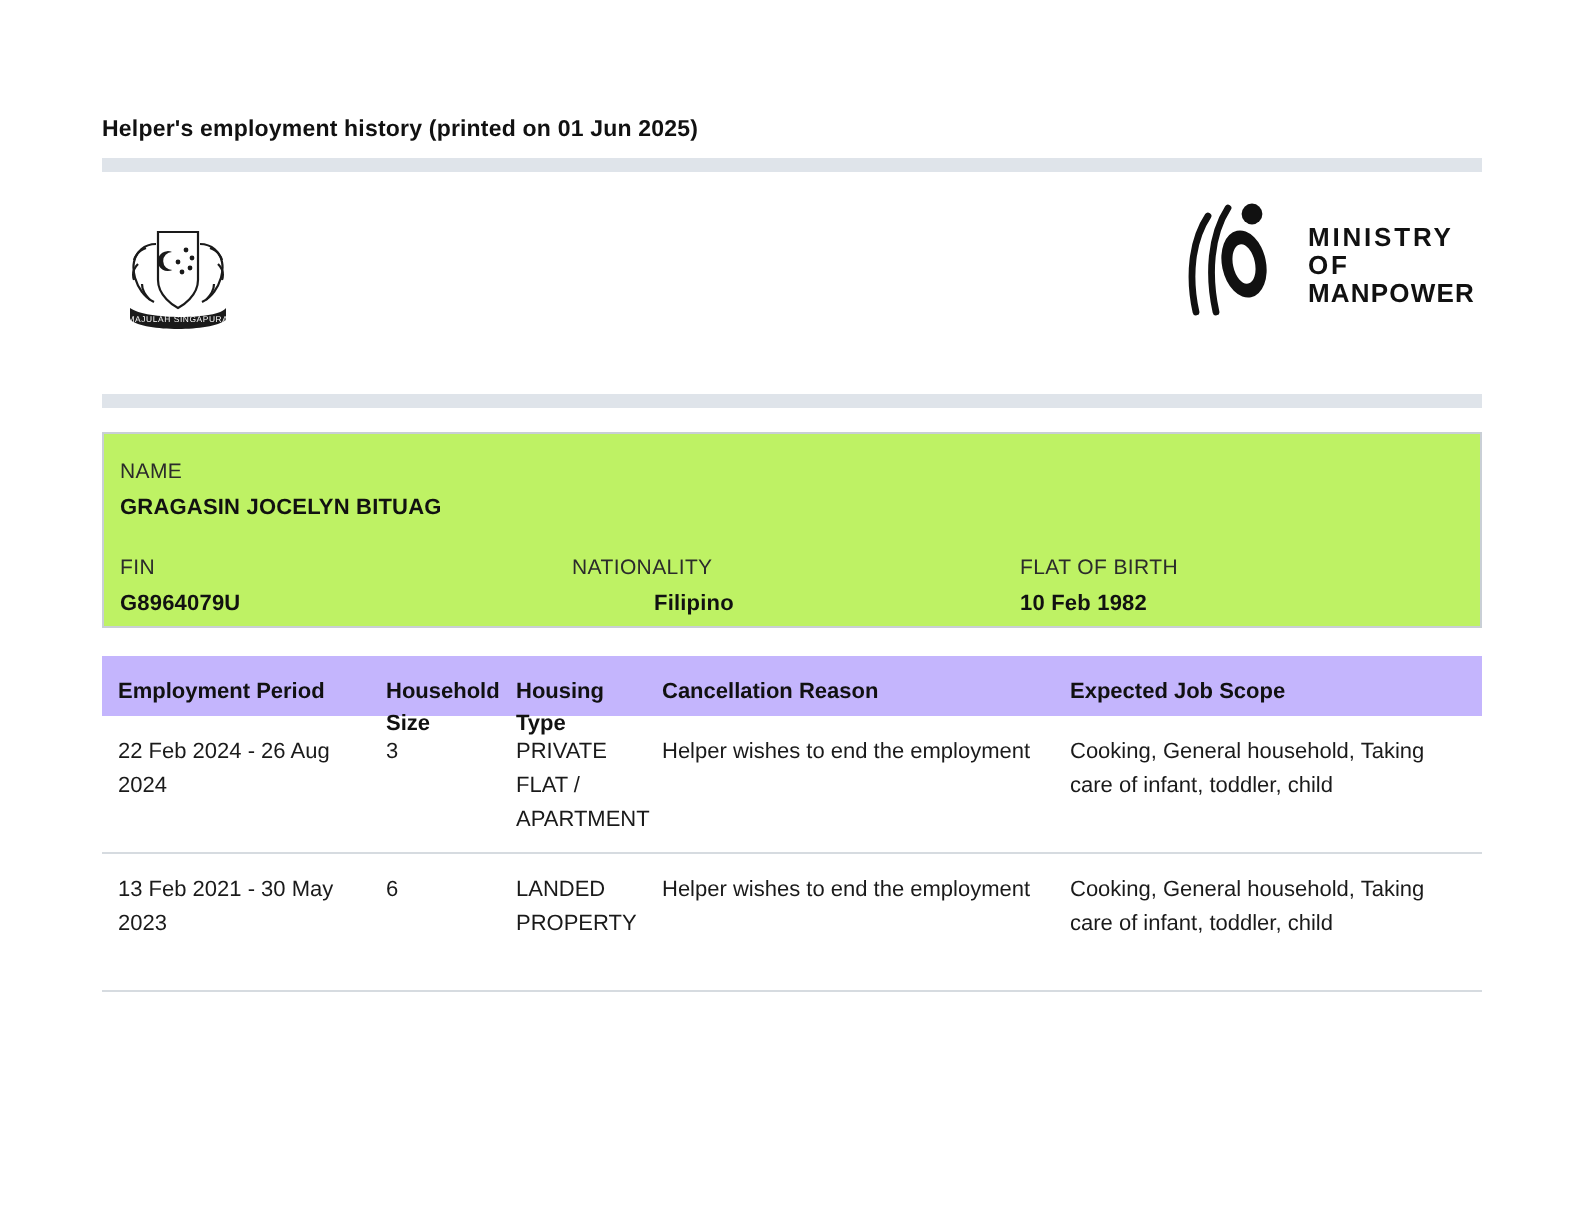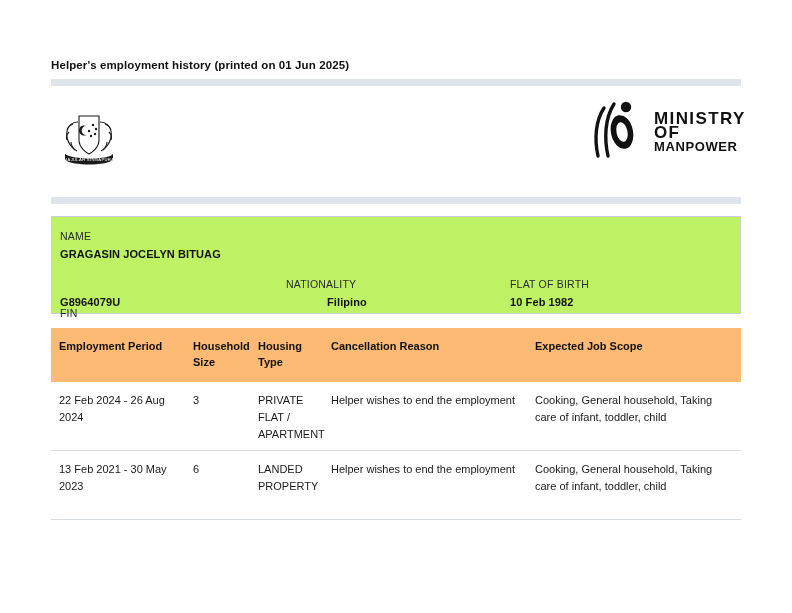--- a/index.html
+++ b/index.html
@@ -72,21 +72,21 @@
   .mom-text {
     position: absolute;
     left: 62px;
     top: 14px;
     line-height: 14px;
     font-size: 12.5px;
     font-weight: bold;
     letter-spacing: 1.1px;
     color: #111111;
   }
-  .mom-text .l1 { font-size: 17px; letter-spacing: 1.4px; }
+  .mom-text .l1 { font-size: 13px; letter-spacing: 1.4px; }
   .mom-text .l2 { font-size: 13px; letter-spacing: 0.6px; }
 
   
   .id-box {
     position: absolute;
     left: 51px;
     top: 216px;
     width: 690px;
     height: 98px;
     box-sizing: border-box;
@@ -101,38 +101,38 @@
   }
   .id-value {
     position: absolute;
     font-size: 11px;
     font-weight: bold;
     color: #111111;
     letter-spacing: 0.1px;
   }
   .id-name-label   { left: 8px;   top: 13px; }
   .id-name-value   { left: 8px;   top: 31px; }
-  .id-fin-label    { left: 8px;   top: 61px; margin-top: 29px; }
+  .id-fin-label    { left: 8px;   top: 61px; }
   .id-fin-value    { left: 8px;   top: 79px; text-align: center; }
   .id-nat-label    { left: 234px; top: 61px; }
   .id-nat-value    { left: 234px; top: 79px; padding-left: 41px; }
   .id-dob-label    { left: 458px; top: 61px; }
   .id-dob-value    { left: 458px; top: 79px; }
 
   
   .table {
     position: absolute;
     left: 51px;
     top: 328px;
     width: 690px;
   }
   .thead {
     position: relative;
-    background: #fdba74;
-    height: 54px;
+    background: #c4b5fd;
+    height: 30px;
   }
   .thead .th {
     position: absolute;
     font-size: 11px;
     font-weight: bold;
     color: #111111;
     line-height: 16px;
   }
   .th-period   { left: 8px;   top: 10px; width: 130px; }
   .th-size     { left: 142px; top: 10px; width: 60px; }

